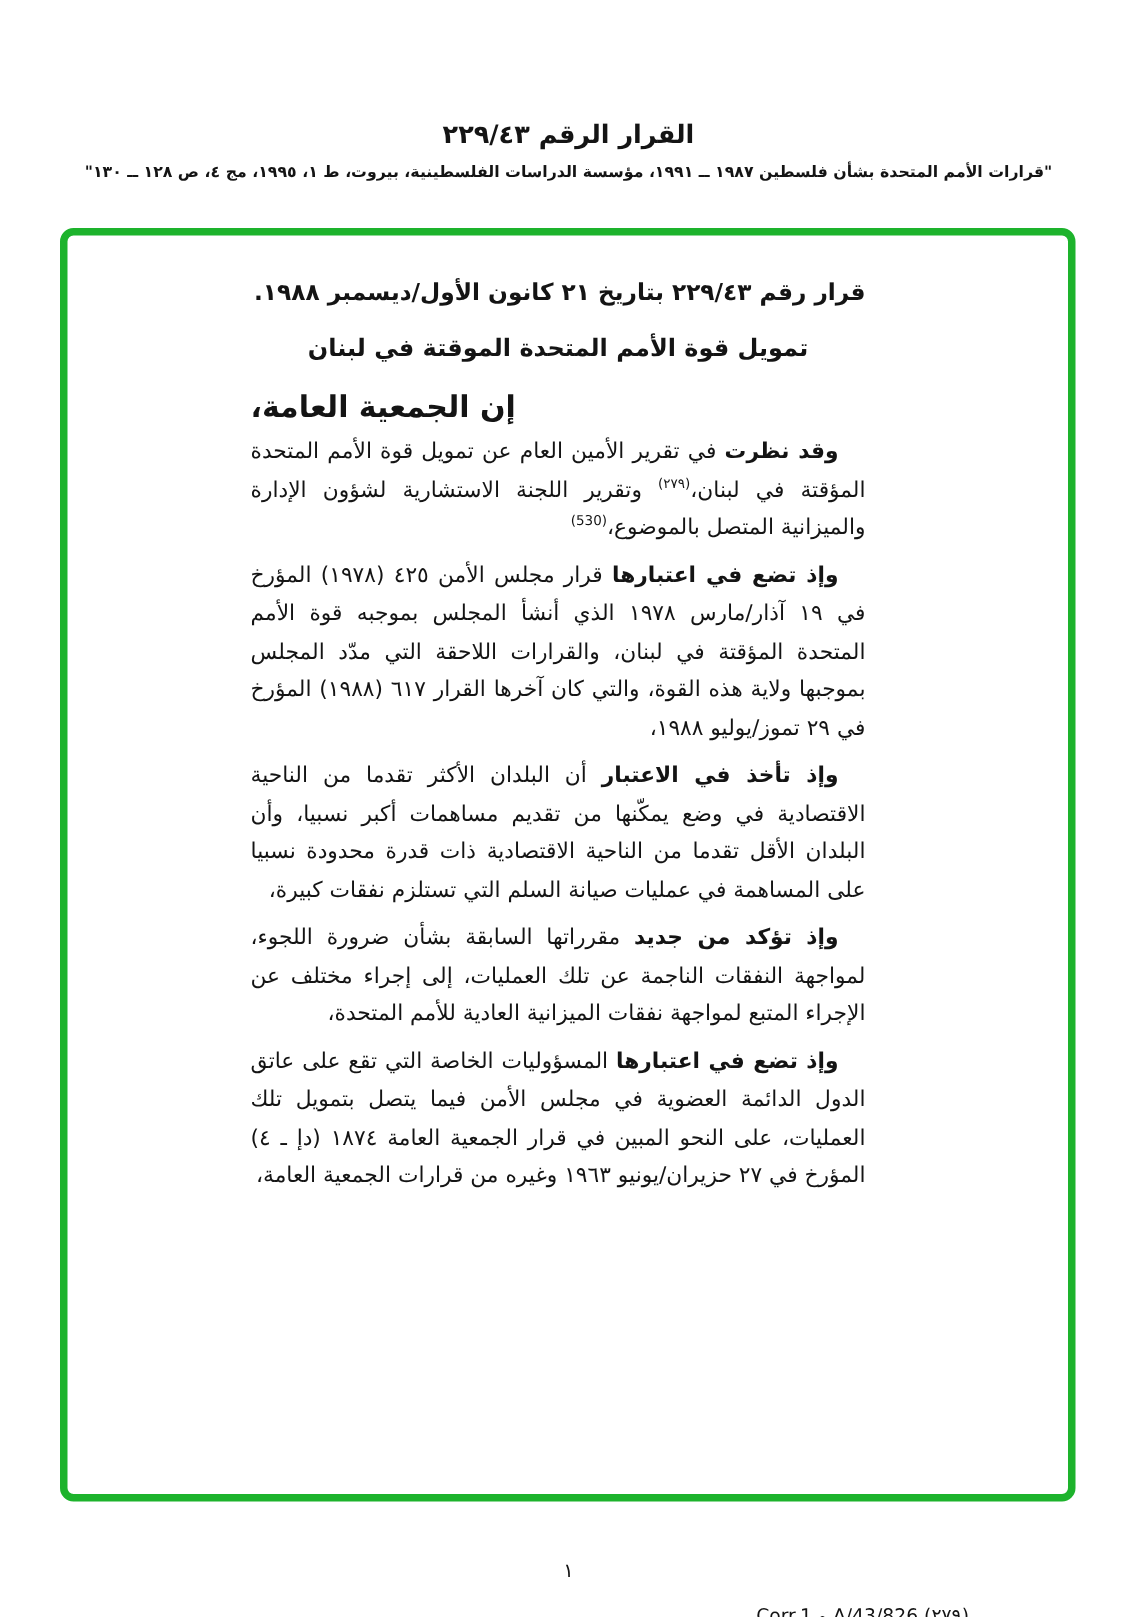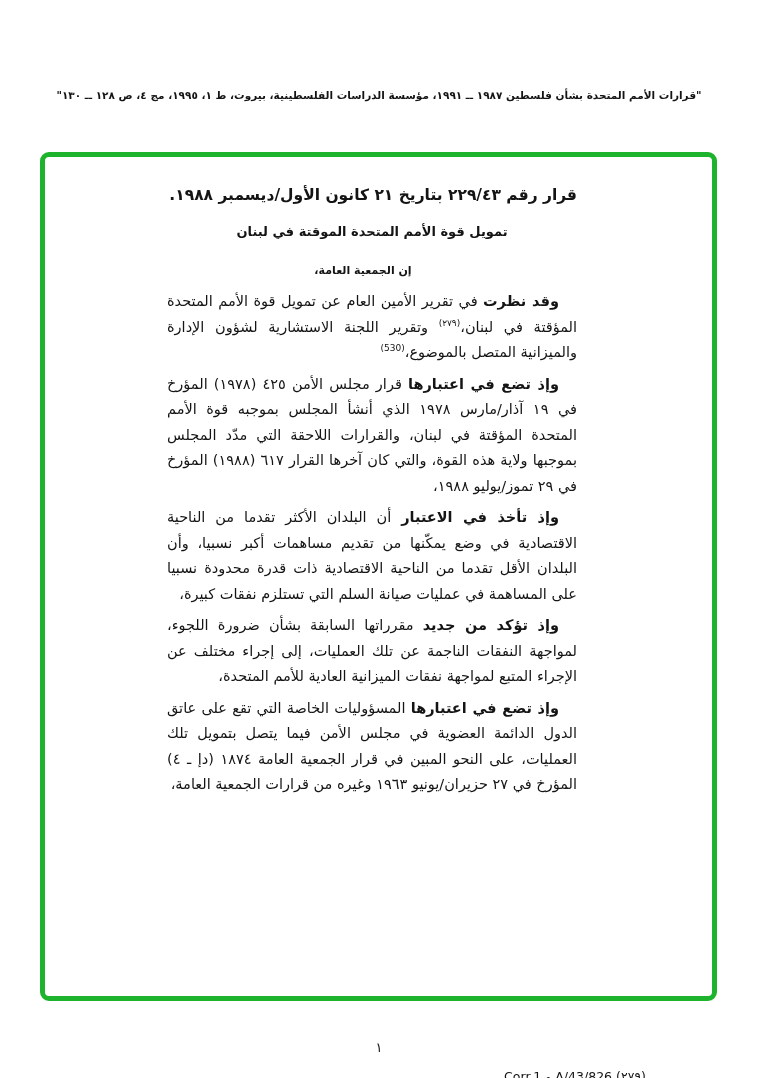--- a/index.html
+++ b/index.html
@@ -20,22 +20,22 @@
     border:5px solid #1db32c;border-radius:9px;
     background:#ffffff;
     box-sizing:content-box;
   }
   .res-content{
     direction:rtl;
     margin:26px 135px 0 122px;
     text-align:justify;
   }
   .res-heading{font-size:15.5px;font-weight:bold;text-align:right;margin:0 0 13px 0;line-height:24px;}
-  .res-subheading{font-size:13px;font-weight:bold;text-align:center;margin:0 0 15px 0;line-height:24px;}
-  .res-opening{font-size:11px;font-weight:bold;text-align:center;padding-right:18px;margin:0 0 6px 0;line-height:24px;}
+  .res-subheading{font-size:16px;font-weight:bold;text-align:center;margin:0 0 15px 0;line-height:24px;}
+  .res-opening{font-size:20px;font-weight:bold;text-align:left;padding-right:18px;margin:0 0 6px 0;line-height:24px;}
   .para{font-size:14.5px;line-height:25.5px;margin:0 0 6px 0;text-indent:18px;}
   .para .lead{font-weight:bold;}
   .fn-ref{font-size:9px;vertical-align:super;line-height:0;}
   .footnotes{
     position:absolute;top:908px;right:66px;
     direction:rtl;text-align:right;
     font-size:12.5px;line-height:23px;
   }
   .footnote{white-space:nowrap;}
   .fn-marker{margin-left:4px;}
@@ -43,20 +43,21 @@
     position:absolute;top:1040px;left:0;width:758px;
     text-align:center;font-size:13px;
   }
 </style>
 </head>
 <body>
 
 <div class="page">
 
   <div class="header">
+    <div class="header-title">القرار الرقم ٢٢٩/٤٣</div>
     <div class="citation">"قرارات الأمم المتحدة بشأن فلسطين ١٩٨٧ ــ ١٩٩١، مؤسسة الدراسات الفلسطينية، بيروت، ط ١، ١٩٩٥، مج ٤، ص ١٢٨ ــ ١٣٠"</div>
   </div>
 
   <div class="res-box">
     <div class="res-content">
 
       <div class="res-heading">قرار رقم ٢٢٩/٤٣ بتاريخ ٢١ كانون الأول/ديسمبر ١٩٨٨.</div>
 
       <div class="res-subheading">تمويل قوة الأمم المتحدة الموقتة في لبنان</div>
 

